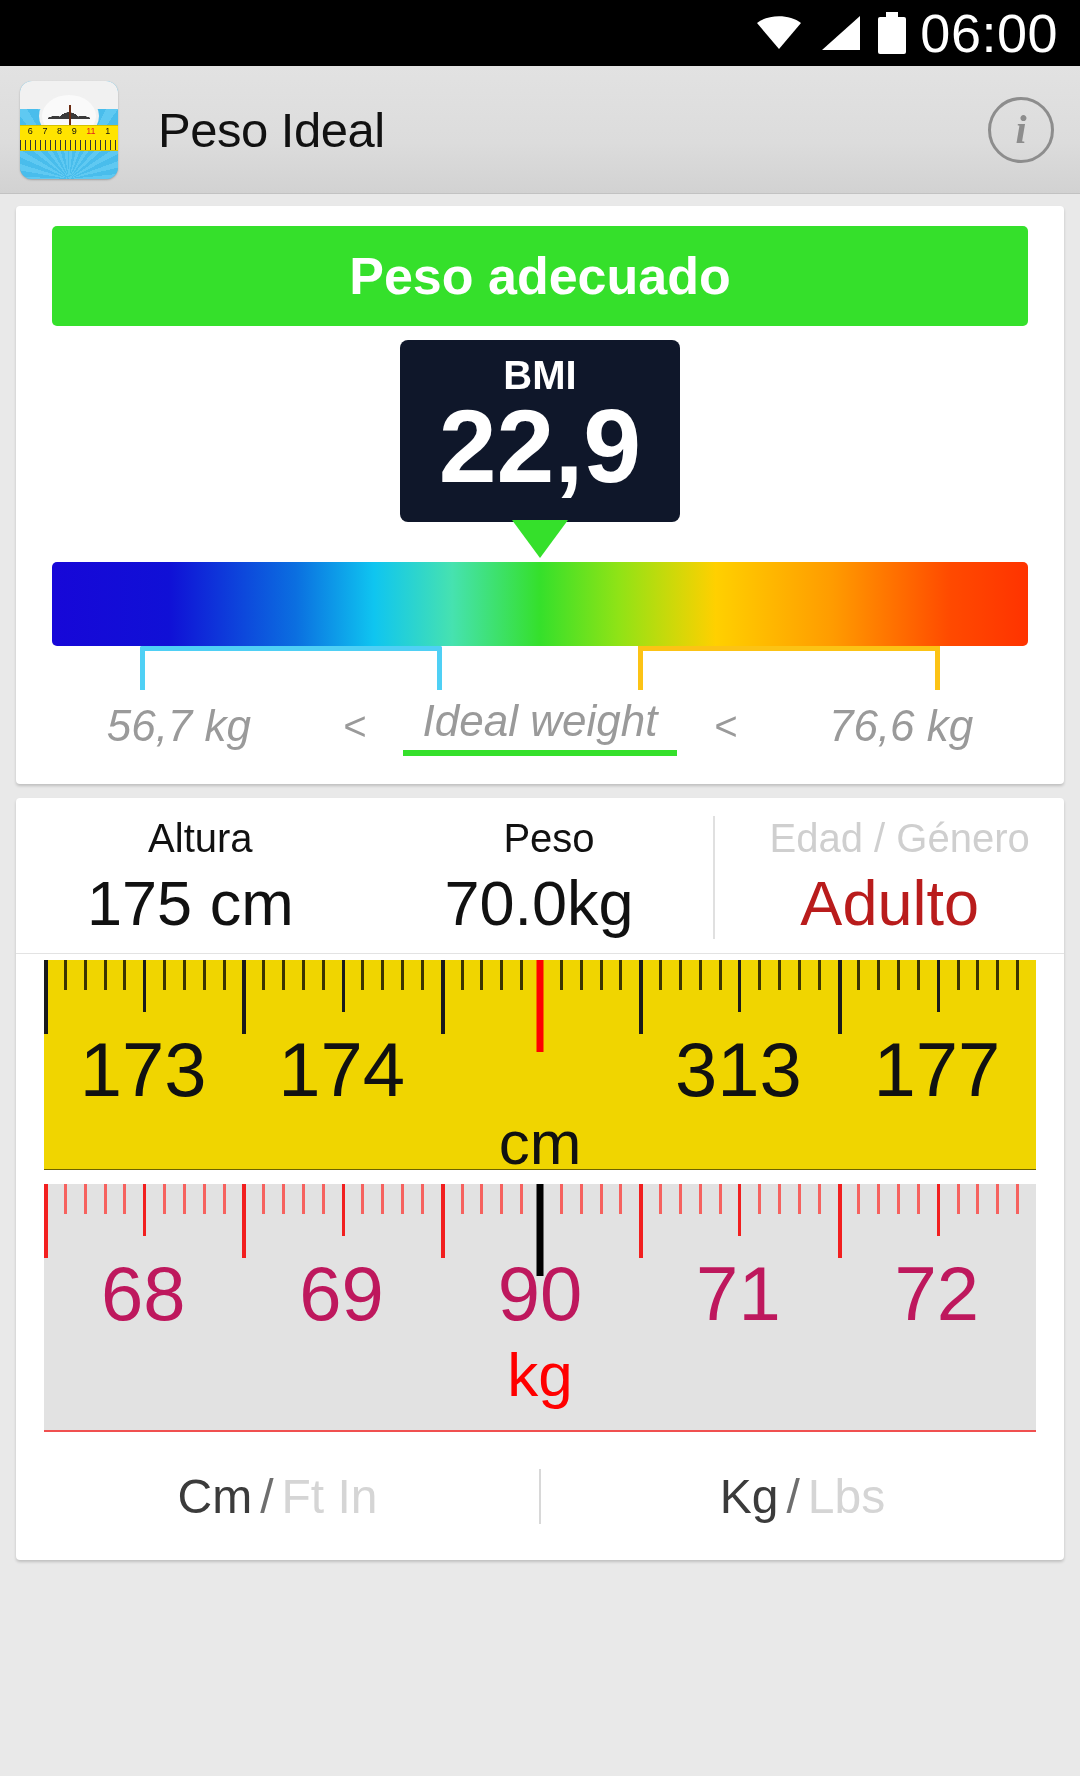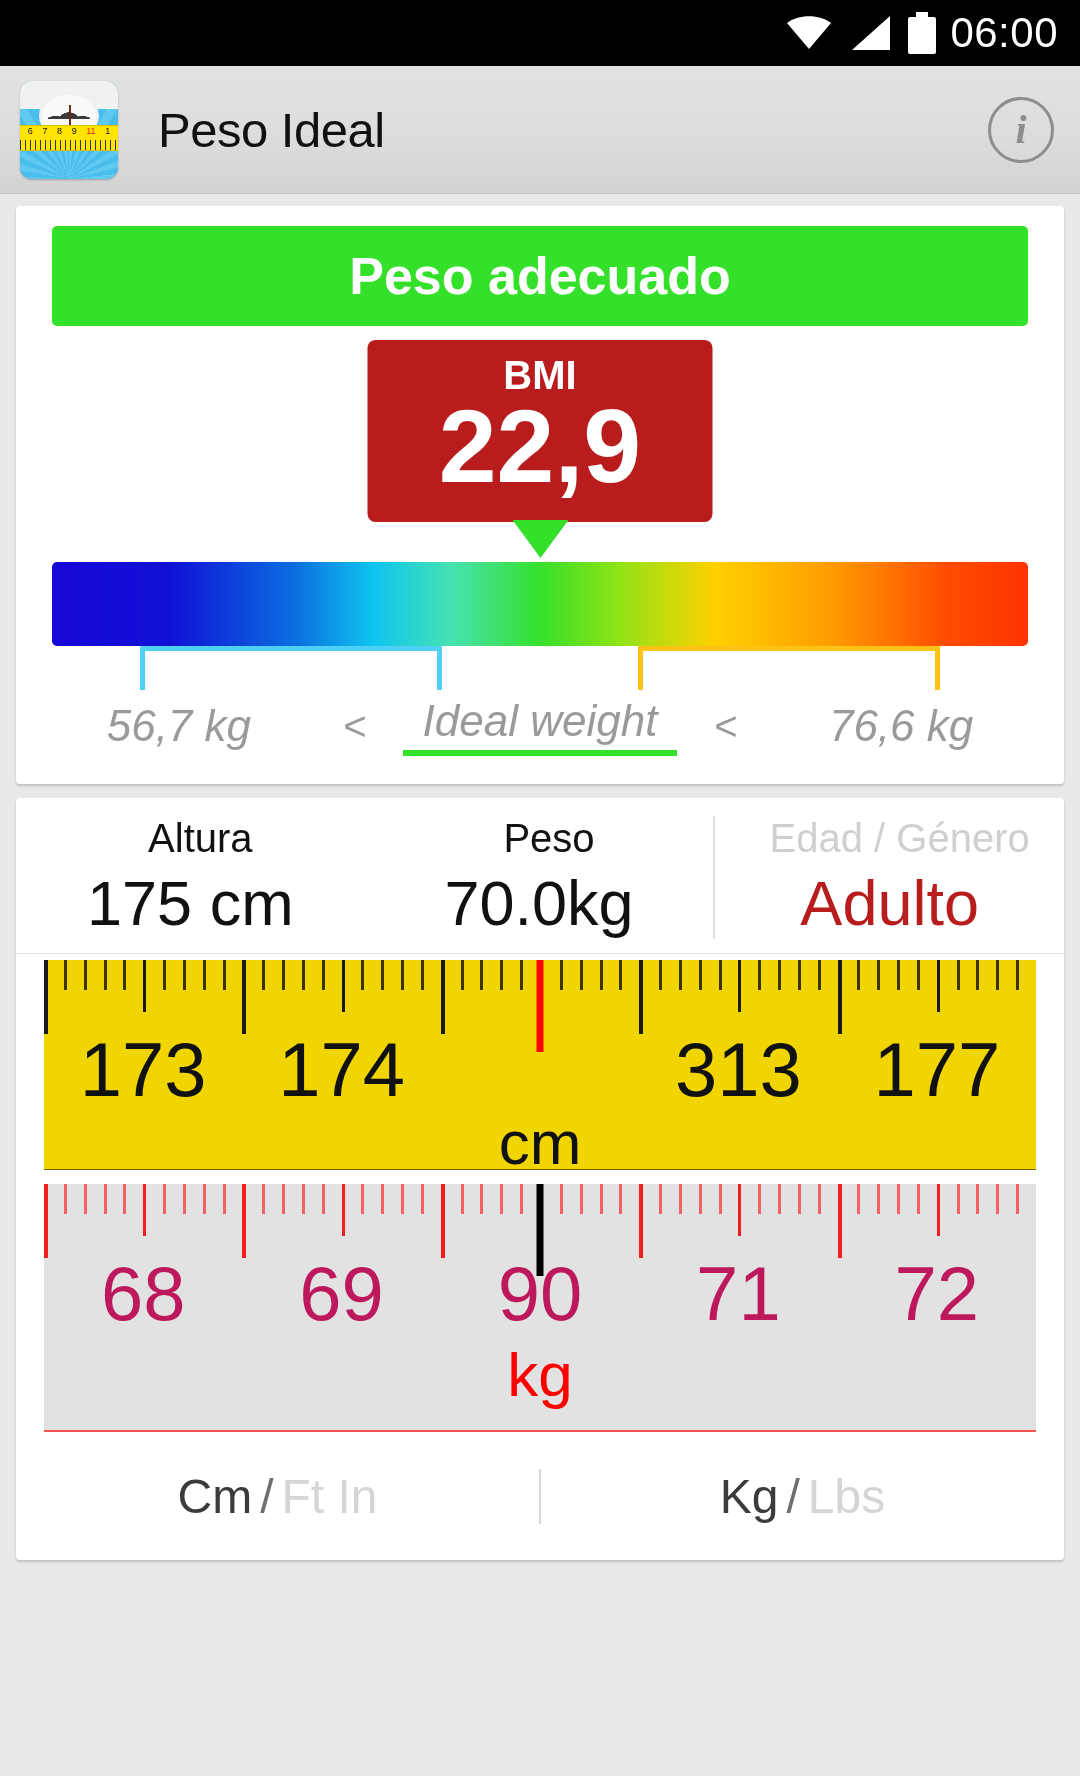--- a/index.html
+++ b/index.html
@@ -15,21 +15,21 @@
     height: 66px; background: #000; color: #fff;
     display: flex; align-items: center; justify-content: flex-end;
     padding-right: 22px; gap: 14px;
   }
   .sb-icons { display: flex; align-items: center; gap: 16px; }
   .wifi-ico { width: 46px; height: 34px; }
   .sig-ico  { width: 44px; height: 36px; }
   .bat-ico  { width: 28px; height: 42px; position: relative; }
   .bat-ico .body { position:absolute; left:0; top:5px; width:28px; height:37px; background:#fff; border-radius:2px;}
   .bat-ico .cap  { position:absolute; left:8px; top:0; width:12px; height:6px; background:#fff;}
-  .sb-clock { font-size: 42px; letter-spacing: 0.5px; font-weight: 400; line-height: 1; }
+  .sb-clock { font-size: 54px; letter-spacing: 0.5px; font-weight: 400; line-height: 1; }
 
   
   .appbar {
     height: 128px;
     background: linear-gradient(to bottom, #e2e2e2 0%, #dcdcdc 60%, #d2d2d2 100%);
     display: flex; align-items: center;
     padding: 0 26px 0 20px;
     border-bottom: 1px solid #c2c2c2;
     position: relative;
   }
@@ -99,21 +99,21 @@
   
   .bmi-card { padding: 20px 36px 28px 36px; }
   .status-banner {
     background: #35e02b; color: #fff; border-radius: 5px;
     height: 100px; display:flex; align-items:center; justify-content:center;
     font-size: 52px; font-weight: 700;
   }
   .bubble-wrap { position: relative; height: 220px; margin-top: 14px; }
   .bubble {
     position: absolute; left: 50%; transform: translateX(-50%);
-    top: 0; width: 345px; height: 182px; background: #b91c1c;
+    top: 0; width: 280px; height: 182px; background: #0f172a;
     border-radius: 8px; color: #fff; text-align: center;
     padding-top: 14px;
   }
   .bubble .lbl { font-size: 40px; font-weight: 700; line-height: 1.05; }
   .bubble .val { font-size: 104px; font-weight: 700; line-height: 1.05; margin-top: -4px; }
   .bubble .tail {
     position: absolute; left: 50%; transform: translateX(-50%);
     bottom: -36px; width: 0; height: 0;
     border-left: 28px solid transparent; border-right: 28px solid transparent;
     border-top: 38px solid #35e02b;

